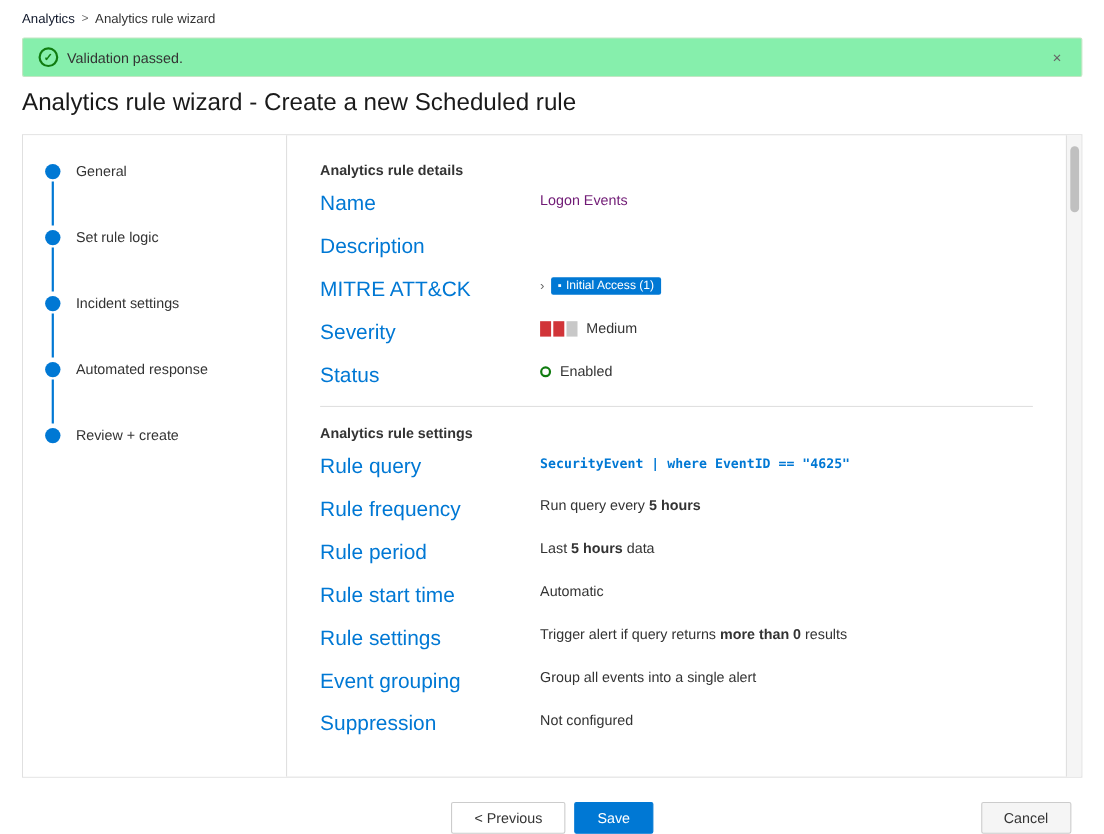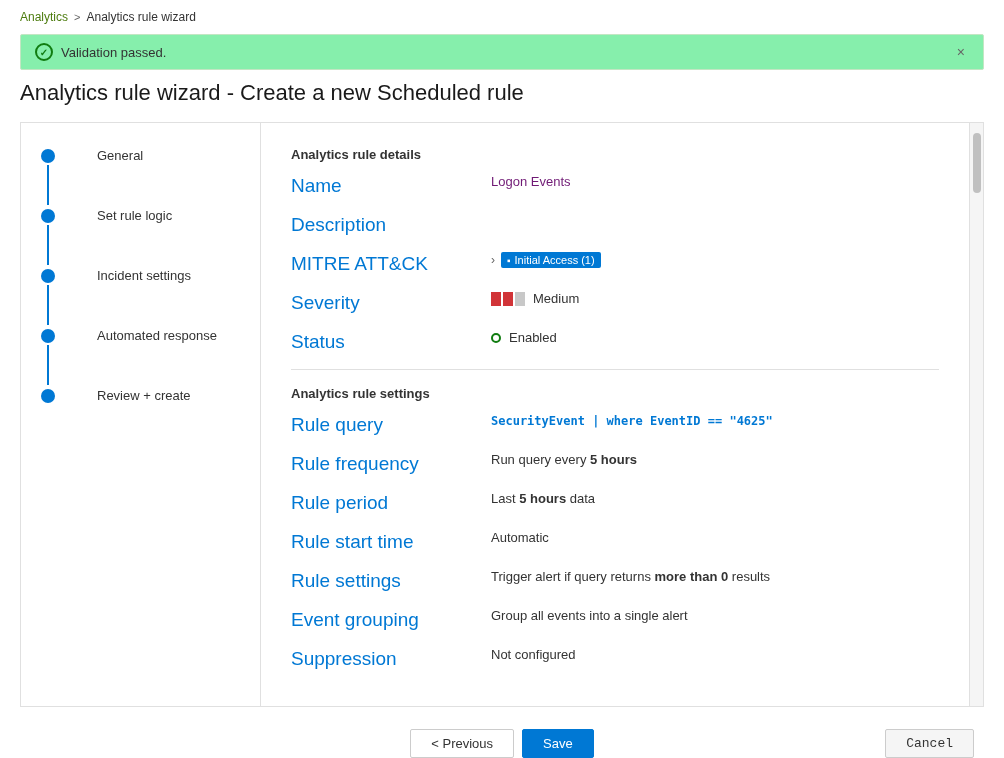--- a/index.html
+++ b/index.html
@@ -120,21 +120,20 @@
       width: 2px;
       height: 40px;
       background: #0078d4;
       margin: 2px 0;
     }
     .step-label {
       font-size: 13px;
       color: #333;
       padding-top: 1px;
       line-height: 1.3;
-      margin-left: 28px;
     }
     .step-label.active {
       font-weight: 400;
     }
 
     
     .content-panel {
       flex: 1;
       padding: 20px 30px;
       overflow-y: auto;
@@ -277,35 +276,34 @@
     }
     .btn-default {
       background: #fff;
       color: #333;
       border-color: #ccc;
     }
     .btn-cancel {
       background: #f5f5f5;
       color: #333;
       border-color: #ccc;
-      font-family: Liberation Mono, monospace;
     }
 
     .rule-query-value {
       color: #0078d4;
       font-family: monospace;
       font-size: 12px;
       font-weight: bold;
     }
   </style>
 </head>
 <body>
 
 <div class="breadcrumb">
-  <span style="cursor:pointer;color:#4d7c0f;">Analytics</span>
+  <span style="cursor:pointer;color:#0f172a;">Analytics</span>
   <span class="breadcrumb-separator">&gt;</span>
   <span class="breadcrumb-current">Analytics rule wizard</span>
 </div>
 
 <div class="validation-banner">
   <div class="validation-banner-left">
     <div class="validation-icon"></div>
     <span>Validation passed.</span>
   </div>
   <button class="banner-close">×</button>

